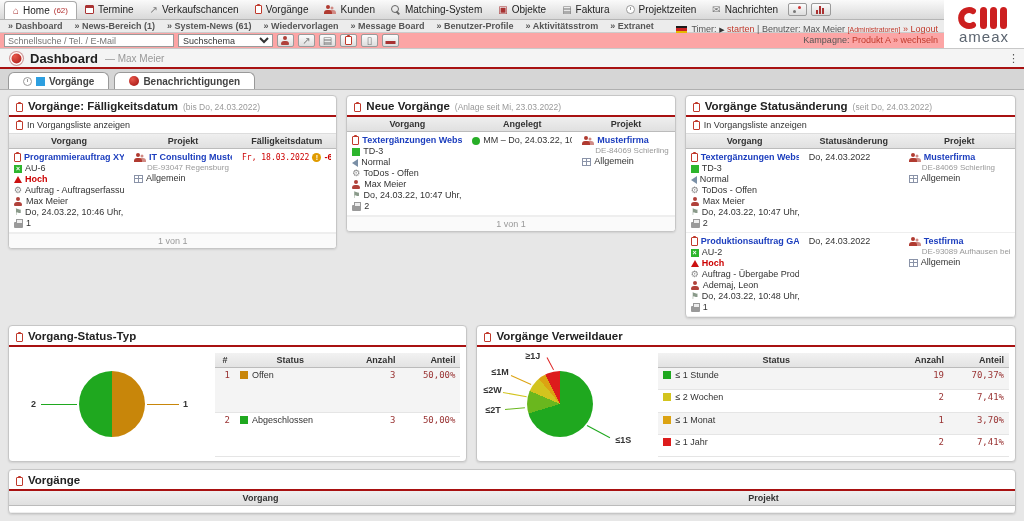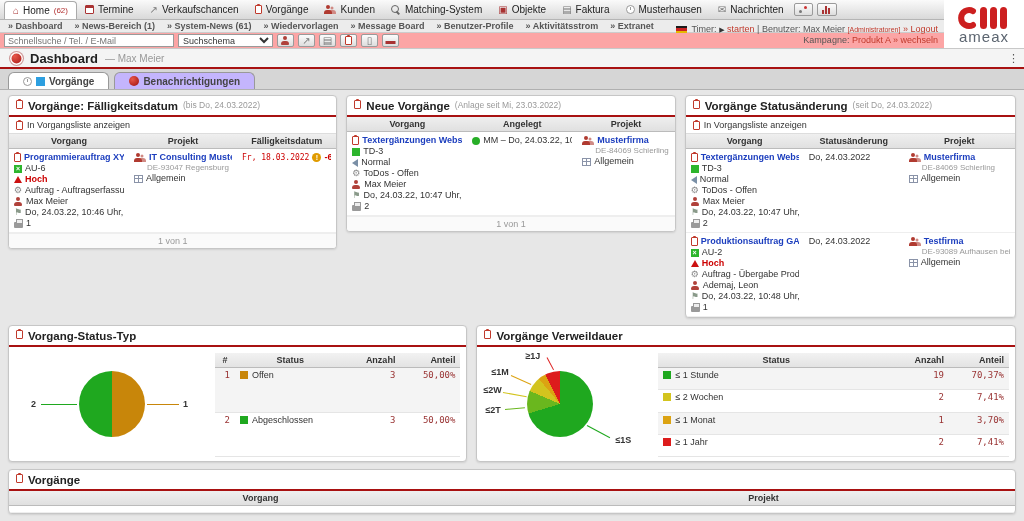--- a/index.html
+++ b/index.html
@@ -35,32 +35,32 @@
   .logobox{position:absolute;top:0;right:0;width:80px;height:48px;background:#fff;z-index:4;display:flex;flex-direction:column;align-items:center;justify-content:center}
   .brandname{font-weight:normal;font-size:15px;color:#5c6570;letter-spacing:1px;line-height:13px}
   .moremenu{position:absolute;top:52px;right:5px;font-size:11px;color:#555;z-index:6;cursor:pointer}
 
   
   .pagehead{height:20px;background:#f4f4f4;border-bottom:2px solid #a81111;display:flex;align-items:center;gap:7px;padding-left:10px}
   .redball{width:13px;height:13px;border-radius:50%;background:radial-gradient(circle at 35% 32%,#e8574a,#9c0d0d);box-shadow:inset 0 0 0 1.5px #fff,0 0 0 1px #c99}
   .ptitle-main{font-size:13px;font-weight:bold;color:#222}
   .psub-main{font-size:10px;color:#999}
   .tabs{background:#d6d6d6;border-bottom:1px solid #b0b0b0;padding:3px 0 0 8px;display:flex;gap:5px;height:21px}
-  .tab{display:flex;align-items:center;gap:4px;padding:0 14px;border:1px solid #999;border-bottom:none;border-radius:6px 6px 0 0;background:#c4b5fd;font-weight:bold;color:#444;cursor:pointer}
+  .tab{display:flex;align-items:center;gap:4px;padding:0 14px;border:1px solid #999;border-bottom:none;border-radius:6px 6px 0 0;background:#ffffff;font-weight:bold;color:#444;cursor:pointer}
   .tab.active{background:#fff}
   .clockic{width:9px;height:9px;border:1px solid #999;border-radius:50%;position:relative;background:#fff}
   .clockic::before{content:"";position:absolute;left:3px;top:1px;width:1px;height:3px;background:#999}
   .bluesq{width:9px;height:9px;background:#2d9fe0}
   .redball-sm{width:10px;height:10px;border-radius:50%;background:radial-gradient(circle at 35% 32%,#e8574a,#9c0d0d)}
 
   
   .main{padding:5px 8px;display:flex;flex-direction:column;gap:7px}
   .prow{display:flex;gap:9px;align-items:flex-start}
   .panel{background:#fff;border:1px solid #c6c6c6;border-radius:4px;box-shadow:0 1px 2px rgba(0,0,0,.10);overflow:hidden}
-  .phead{display:flex;align-items:flex-start;gap:5px;padding:4px 7px 3px;border-bottom:2px solid #a81111}
+  .phead{display:flex;align-items:flex-end;gap:5px;padding:4px 7px 3px;border-bottom:2px solid #a81111}
   .ptitle{font-size:11.5px;font-weight:bold;color:#222;white-space:nowrap}
   .psub{font-size:8.5px;color:#999;white-space:nowrap}
   .paction{padding:3px 7px;border-bottom:1px solid #ddd;display:flex;gap:4px;align-items:center;font-size:9px;color:#333;cursor:pointer}
   table{width:100%;border-collapse:collapse;table-layout:fixed}
   th{background:linear-gradient(#efefef,#e0e0e0);text-align:center;font-size:9px;padding:2px 5px;border-bottom:1px solid #bbb;color:#333;white-space:nowrap}
   td{vertical-align:top;padding:3px 5px;font-size:9px;border-bottom:1px solid #eee;color:#333}
   .pfoot{padding:2px;text-align:center;color:#999;font-size:9px;background:#fafafa;border-top:1px solid #eee}
   .ln{display:flex;align-items:center;gap:3px;line-height:11px;white-space:nowrap;overflow:hidden}
   a.tl{color:#1c3ebe;font-weight:bold}
   .red{color:#cc0000;font-weight:bold}
@@ -146,21 +146,21 @@
   <div class="mitem">
     <span class="mico">▣</span>
     <span>Objekte</span>
   </div>
   <div class="mitem">
     <span class="mico gray">▤</span>
     <span>Faktura</span>
   </div>
   <div class="mitem">
     <span class="clockic"></span>
-    <span>Musterhausen</span>
+    <span>Projektzeiten</span>
   </div>
   <div class="mitem">
     <span class="mico gray">✉</span>
     <span>Nachrichten</span>
   </div>
   <div class="mbtn">
       <span class="scat"></span>
     </div>
   <div class="mbtn">
       <span class="barsic"></span>

